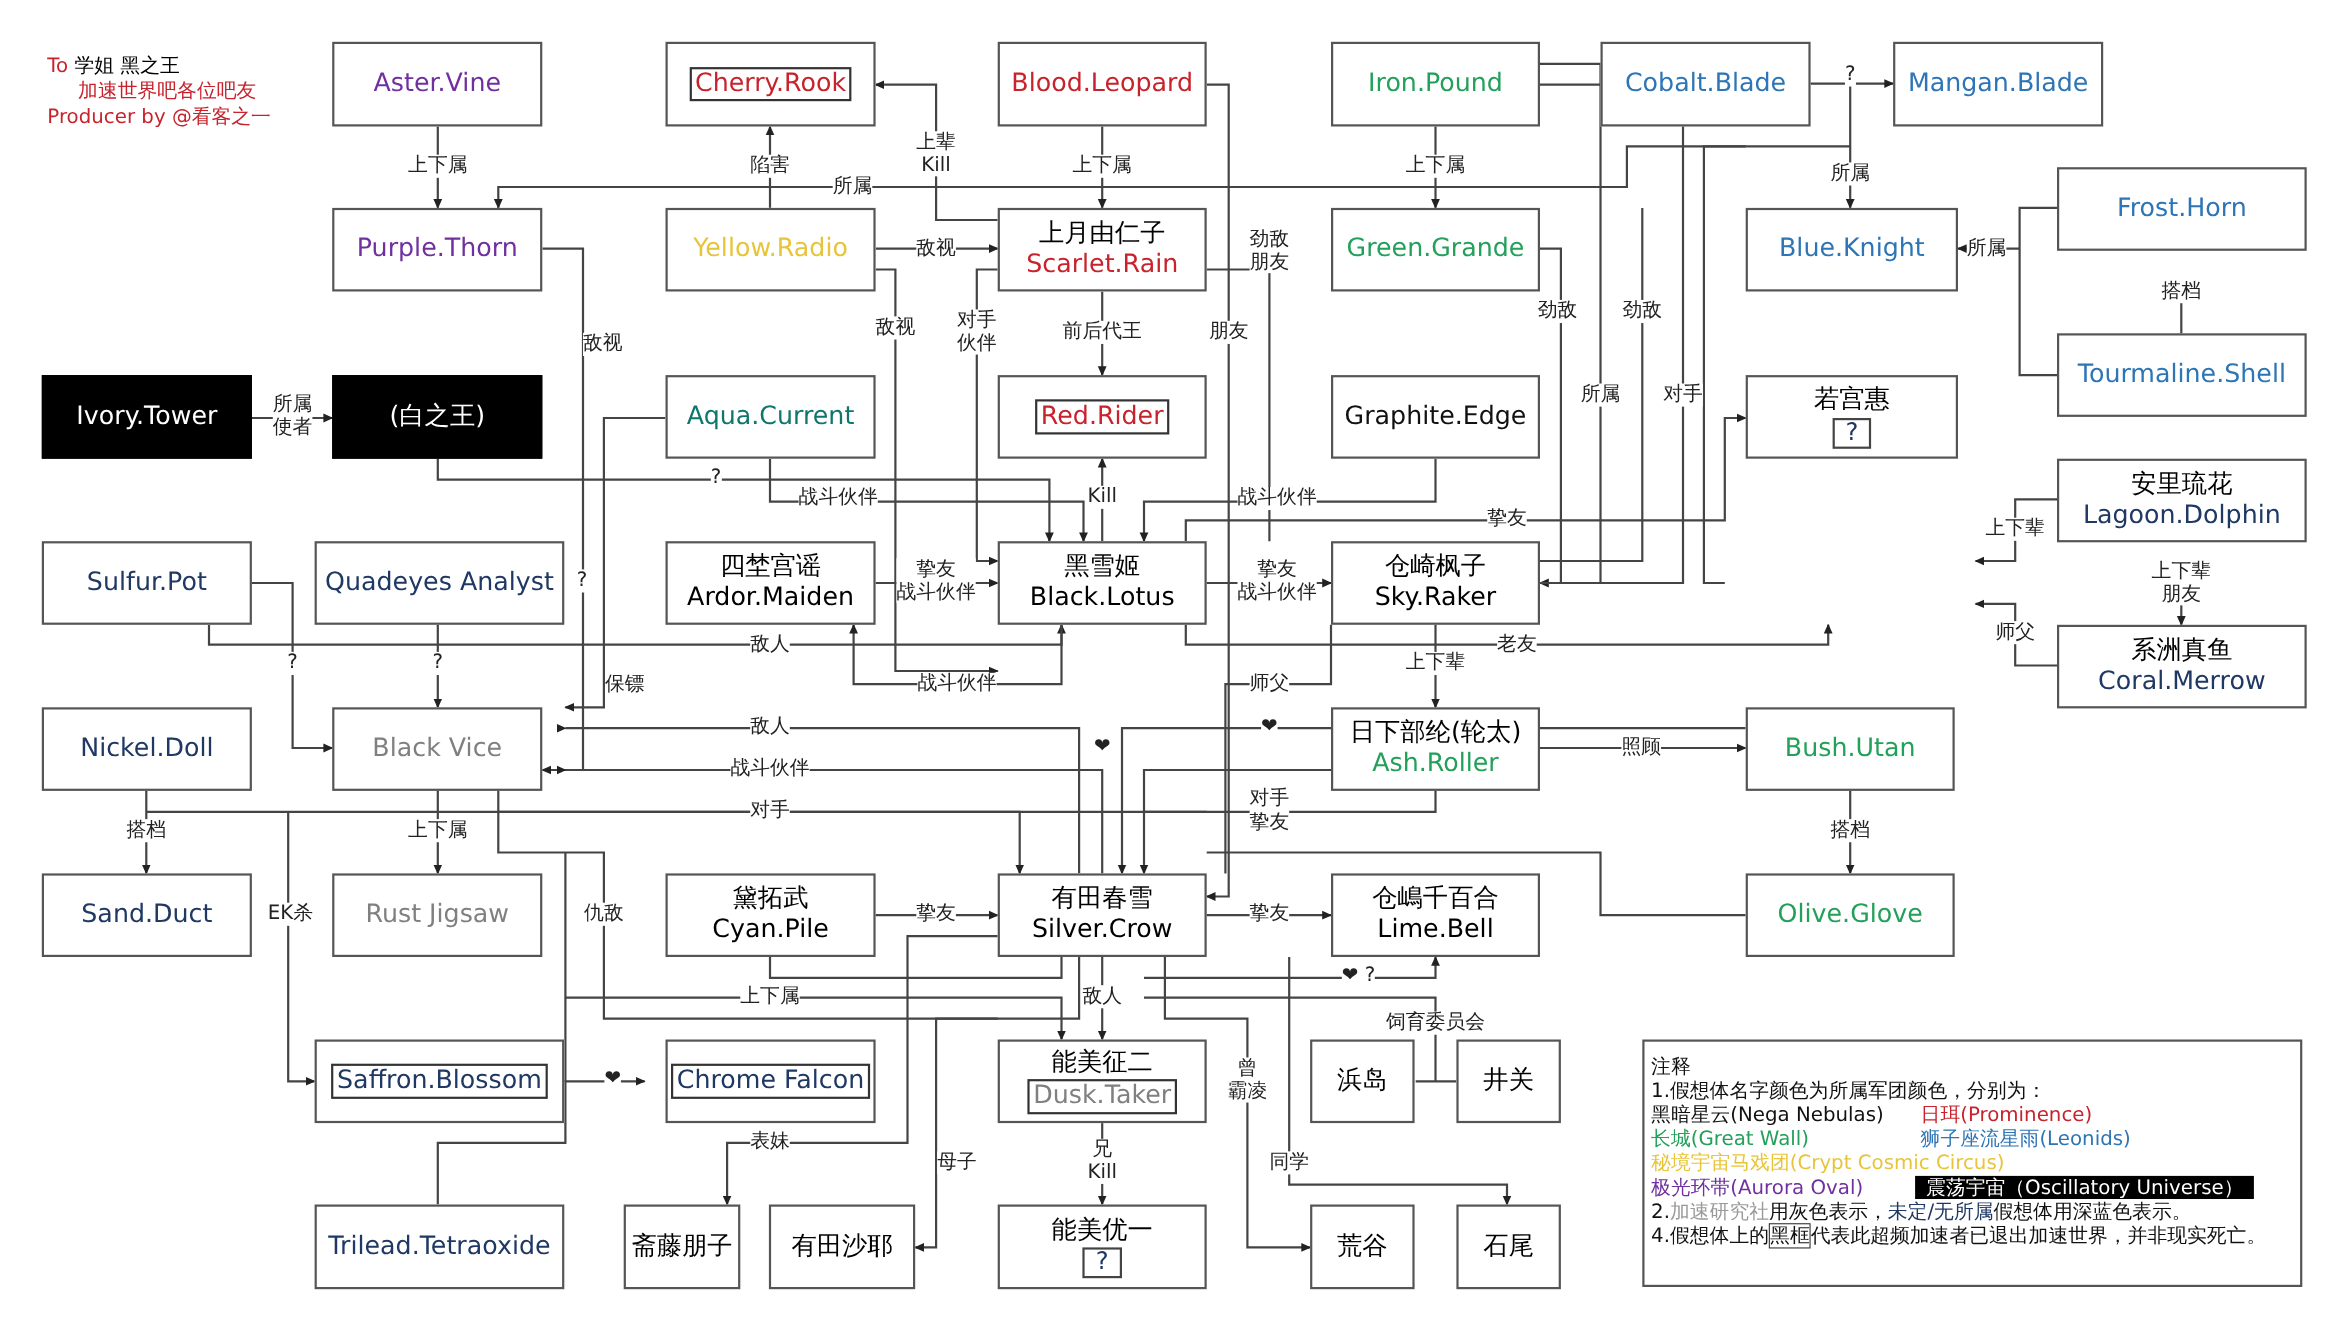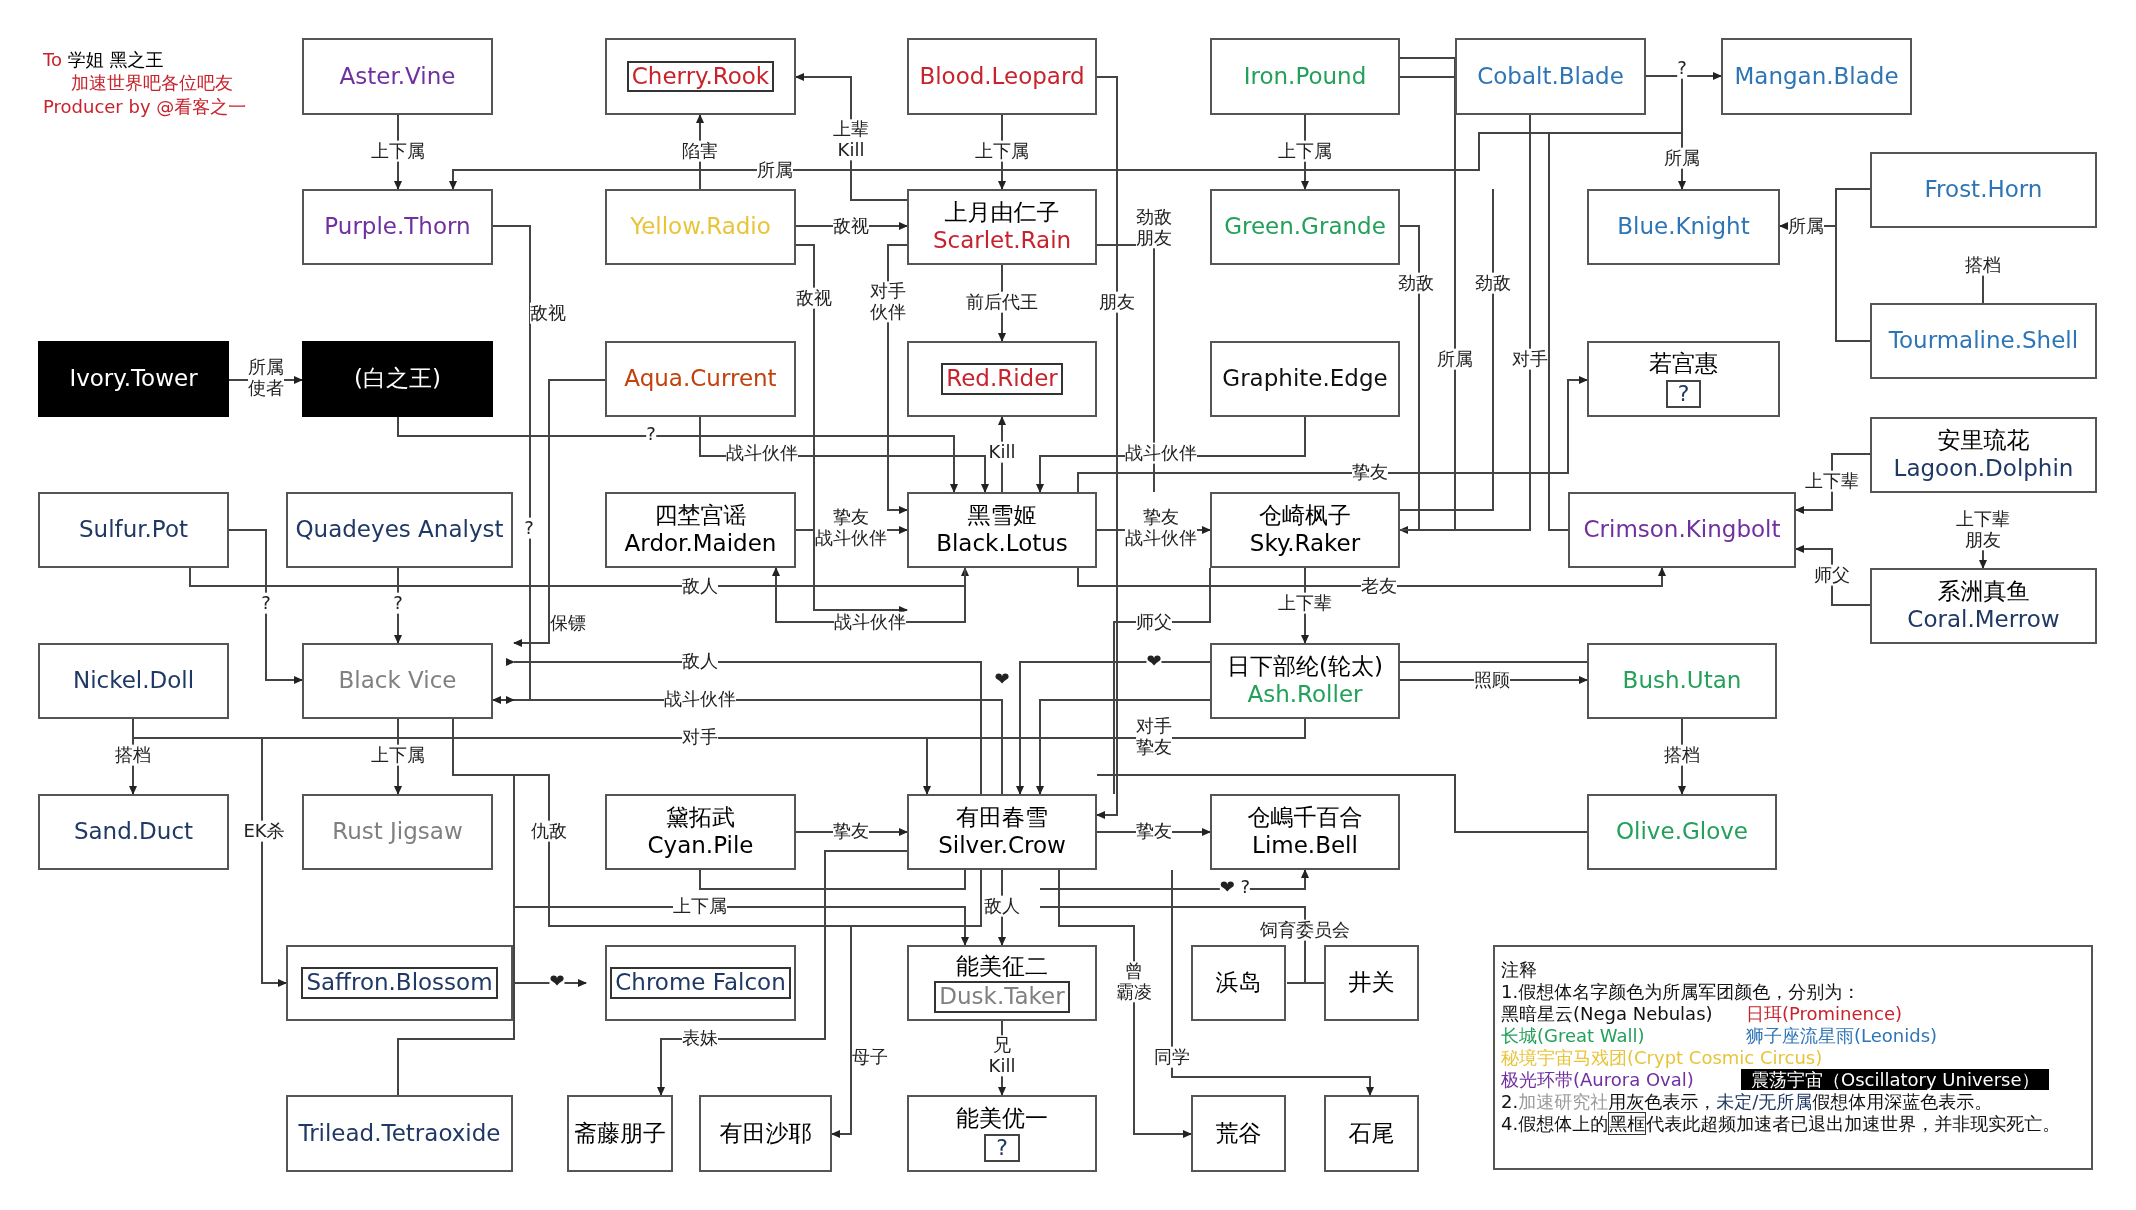--- a/index.html
+++ b/index.html
@@ -156,21 +156,21 @@
 <div class="node" style="left:1870px;top:303px;width:227px;height:76px;color:#2e75b6">
       <span>Tourmaline.Shell</span>
     </div>
 
 <div class="node dark" style="left:38px;top:341px;width:191px;height:76px">
       <span>Ivory.Tower</span>
     </div>
 <div class="node dark" style="left:302px;top:341px;width:191px;height:76px">
       <span>(白之王)</span>
     </div>
-<div class="node" style="left:605px;top:341px;width:191px;height:76px;color:#c2410c">
+<div class="node" style="left:605px;top:341px;width:191px;height:76px;color:#0f766e">
       <span>Aqua.Current</span>
     </div>
 <div class="node" style="left:907px;top:341px;width:190px;height:76px;color:#c8232c">
       <span class="inner">Red.Rider</span>
     </div>
 <div class="node" style="left:1210px;top:341px;width:190px;height:76px;color:#111">
       <span>Graphite.Edge</span>
     </div>
 <div class="node" style="left:1587px;top:341px;width:193px;height:76px">
       <span>若宫惠</span>
@@ -191,23 +191,20 @@
       <span>四埜宫谣</span>
       <span>Ardor.Maiden</span>
     </div>
 <div class="node" style="left:907px;top:492px;width:190px;height:76px">
       <span>黑雪姬</span>
       <span>Black.Lotus</span>
     </div>
 <div class="node" style="left:1210px;top:492px;width:190px;height:76px">
       <span>仓崎枫子</span>
       <span>Sky.Raker</span>
-    </div>
-<div class="node" style="left:1568px;top:492px;width:228px;height:76px;color:#7030a0">
-      <span>Crimson.Kingbolt</span>
     </div>
 <div class="node" style="left:1870px;top:568px;width:227px;height:76px">
       <span>系洲真鱼</span>
       <span style="color:#1f3864">Coral.Merrow</span>
     </div>
 
 <div class="node" style="left:38px;top:643px;width:191px;height:76px;color:#1f3864">
       <span>Nickel.Doll</span>
     </div>
 <div class="node" style="left:302px;top:643px;width:191px;height:76px;color:#808080">

